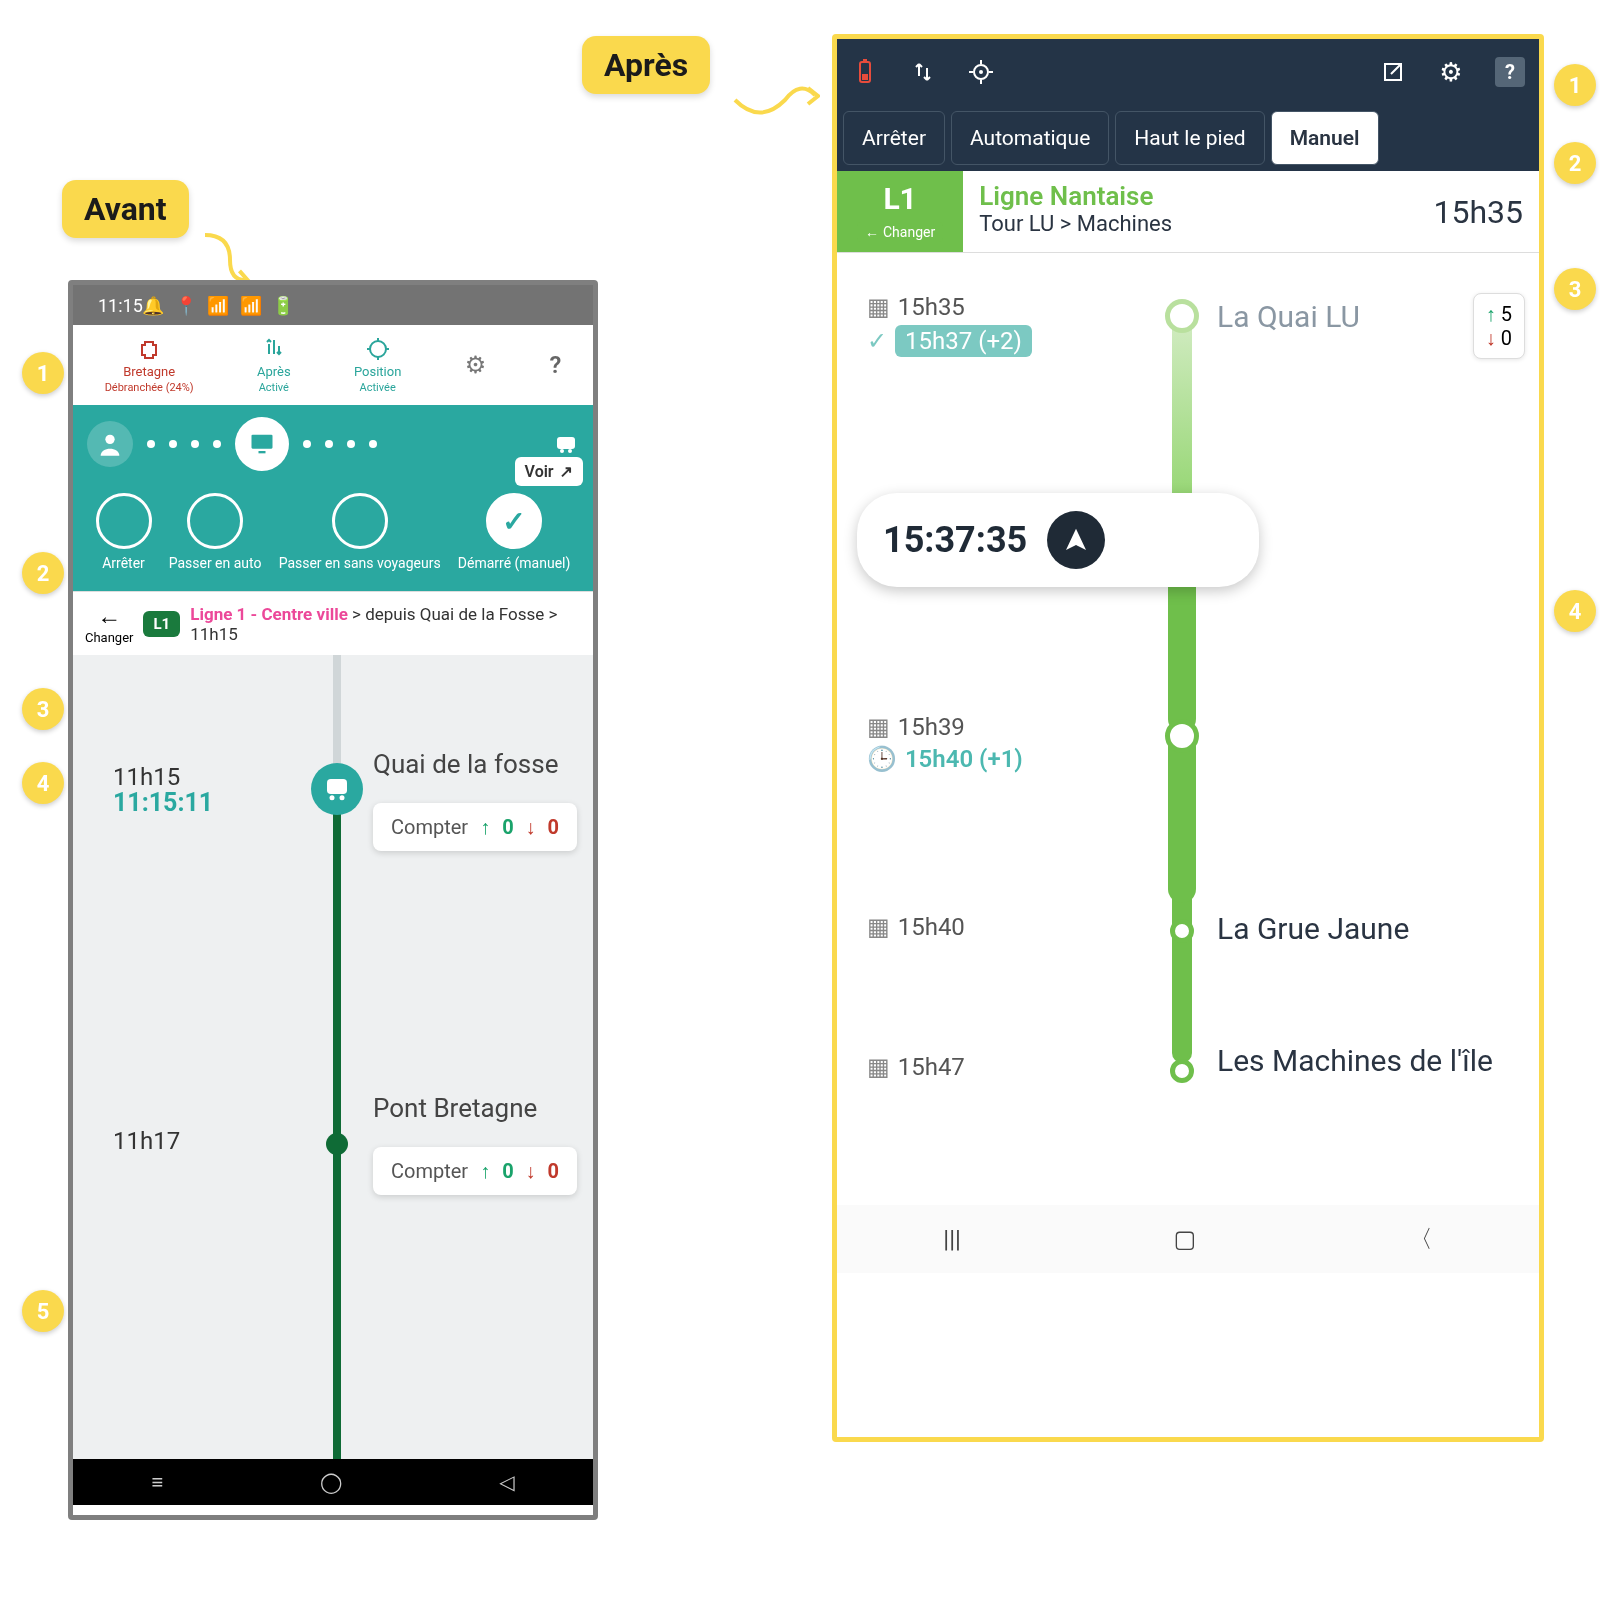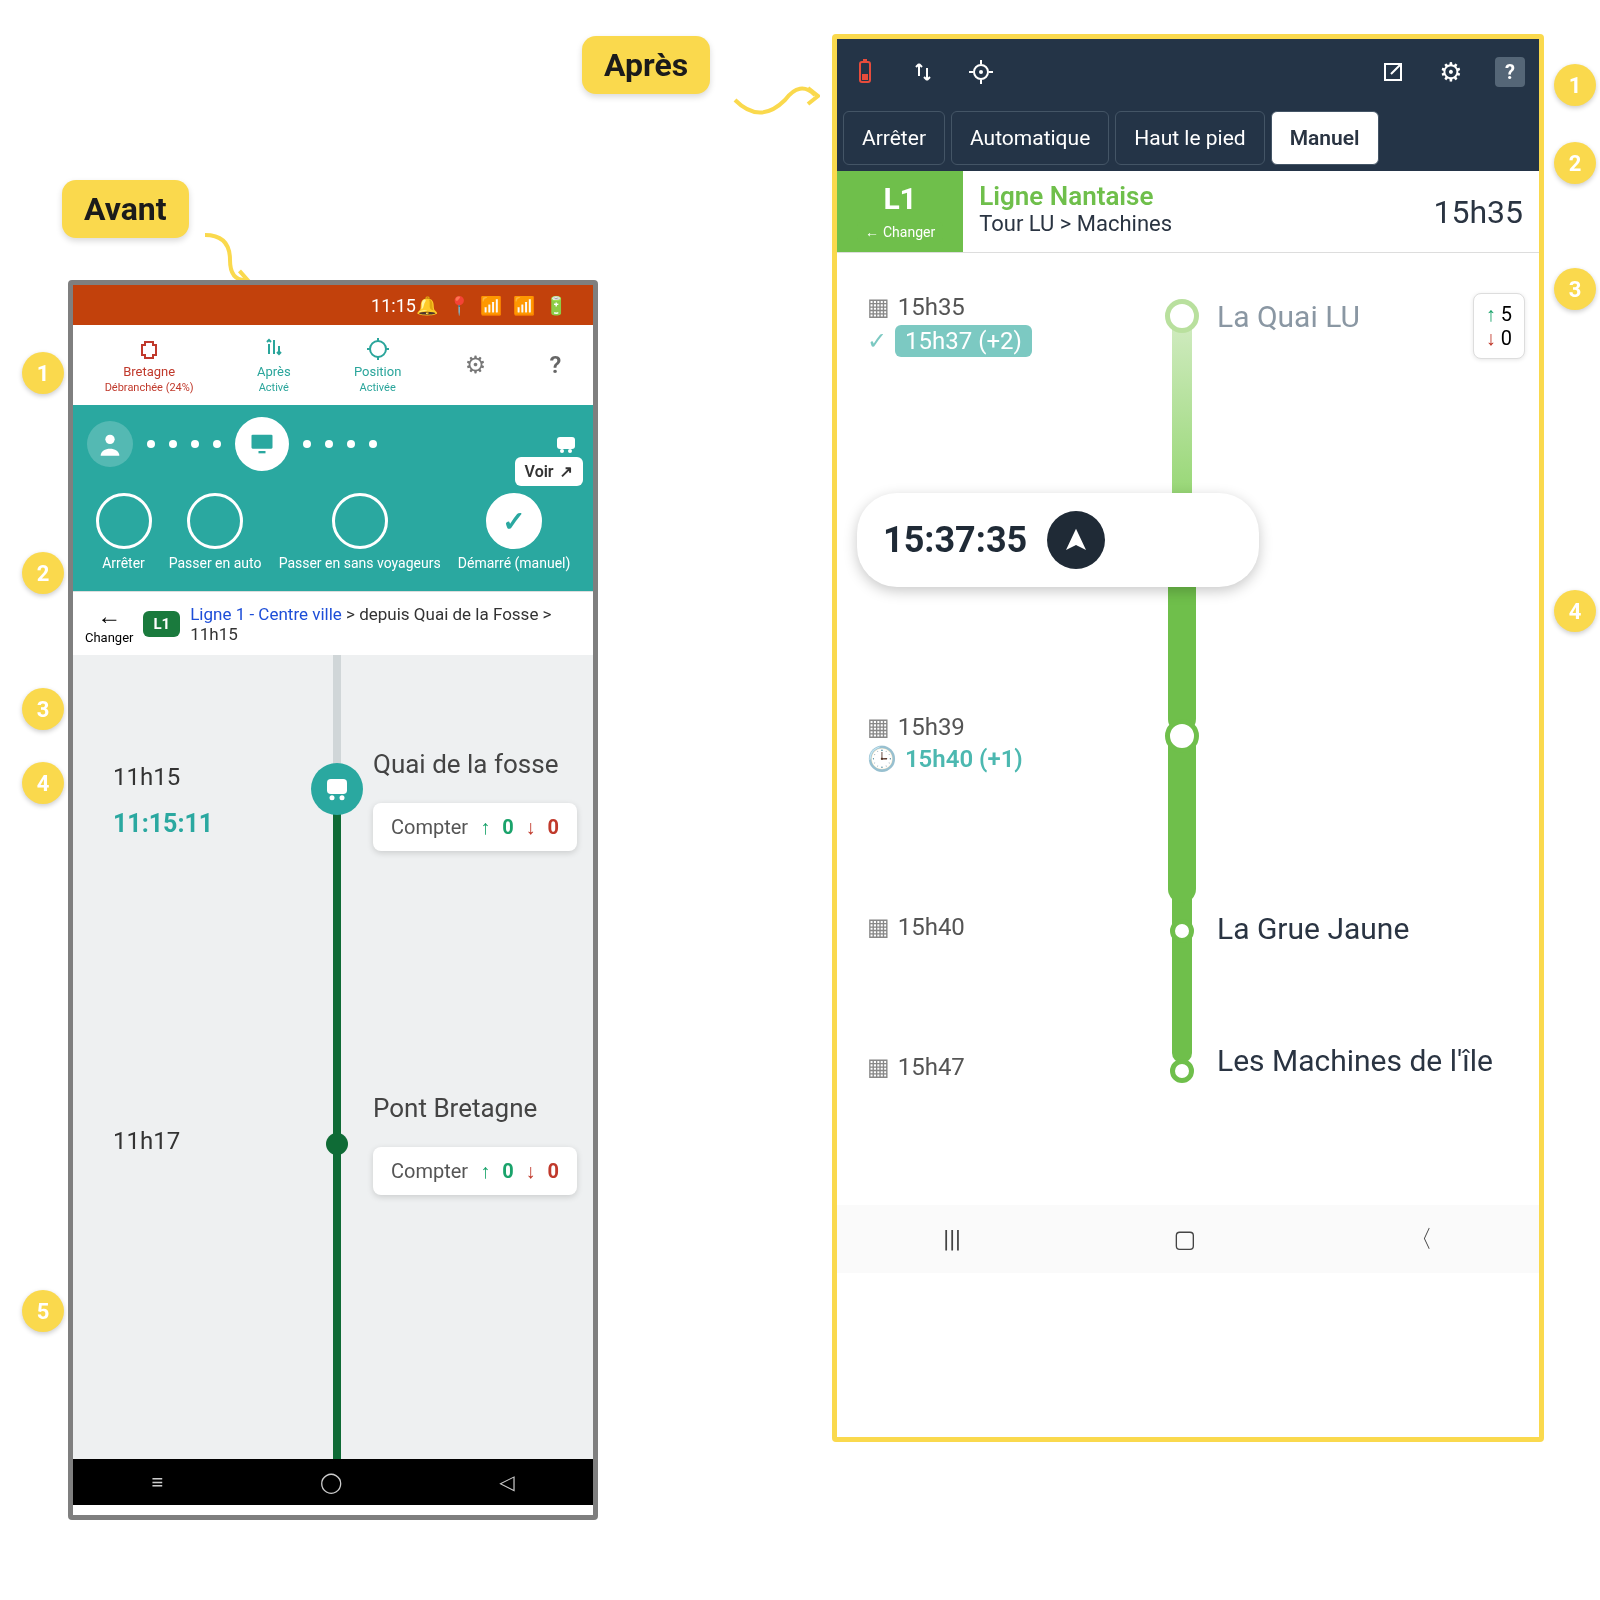--- a/index.html
+++ b/index.html
@@ -3,21 +3,21 @@
 <meta charset="utf-8">
 <style>
   * { box-sizing: border-box; margin: 0; padding: 0; }
   body { font-family: -apple-system, BlinkMacSystemFont, "Segoe UI", Roboto, sans-serif; background: #fff; width: 1600px; height: 1600px; position: relative; }
   
   .tag { position: absolute; background: #FAD94D; color: #1b1b1b; font-weight: 700; border-radius: 14px; box-shadow: 0 3px 6px rgba(0,0,0,.15); display:inline-block; padding:10px 22px; font-size:32px; }
   .badge { position:absolute; width:42px; height:42px; background:#FAD94D; border-radius:50%; color:#fff; font-weight:700; display:flex; align-items:center; justify-content:center; font-size:22px; box-shadow:0 2px 5px rgba(0,0,0,.2); }
   
   
   .phone-avant { position:absolute; left:68px; top:280px; width:530px; height:1240px; background:#fff; border:5px solid #7f7f7f; border-radius:4px; overflow:hidden; }
-  .av-statusbar { background:#c2410c; color:#fff; height:40px; display:flex; align-items:center; justify-content:flex-end; padding:0 25px; font-size:18px; }
+  .av-statusbar { background:#737373; color:#fff; height:40px; display:flex; align-items:center; justify-content:flex-start; padding:0 25px; font-size:18px; }
   .av-statusbar .right { display:flex; gap:10px; align-items:center; }
   .av-top { display:flex; height:80px; align-items:center; justify-content:space-around; font-size:13px; }
   .av-top .item { display:flex; flex-direction:column; align-items:center; gap:2px; }
   .av-top .battery svg path{stroke:#c0392b}
   .av-top .battery .lbl{color:#c0392b}
   .av-top .net svg path{stroke:#2aa59b}
   .av-top .net .lbl{color:#2aa59b}
   .av-top .pos svg circle, .av-top .pos svg line{stroke:#2aa59b}
   .av-top .pos .lbl{color:#2aa59b}
   .av-top .gear {color:#777;font-size:24px}
@@ -31,21 +31,21 @@
   .av-teal-row2 { display:flex; justify-content:space-around; margin-top:22px; }
   .av-circ {display:flex;flex-direction:column;align-items:center;gap:6px;font-size:14px;text-align:center}
   .av-circ .c {width:56px;height:56px;border:3px solid #fff;border-radius:50%;background:transparent}
   .av-circ.active .c {background:#fff;display:flex;align-items:center;justify-content:center}
   .av-circ.active .c::after{content:"✓";color:#2aa8a0;font-size:28px;font-weight:700}
   .av-line-header{display:flex;align-items:center;gap:10px;padding:10px 12px;border-top:1px solid #ddd}
   .av-line-header .back{font-size:24px;font-weight:700}
   .av-line-header .back-wrap{display:flex;flex-direction:column;align-items:center;font-size:13px}
   .av-L1{background:#1a7a3d;color:#fff;font-weight:700;padding:4px 10px;border-radius:6px;font-size:15px}
   .av-line-text{font-size:17px;color:#333}
-  .av-line-text .green{color:#1d4ed8;font-weight:400}
+  .av-line-text .green{color:#ec4899;font-weight:700}
   .av-body{background:#eef0f1;flex:1;position:relative;height:850px}
   .av-track{position:absolute;left:260px;top:0;width:8px;height:100%;background:#0f6b36}
   .av-track.light{background:#d0d6d8;height:130px;top:0}
   .av-stop-dot{position:absolute;left:253px;width:22px;height:22px;border-radius:50%;background:#0f6b36}
   .av-bus-dot{position:absolute;left:238px;width:52px;height:52px;border-radius:50%;background:#2aa8a0;display:flex;align-items:center;justify-content:center}
   .av-bus-dot svg{width:30px;height:30px}
   .av-time{position:absolute;left:40px;font-size:24px;color:#333}
   .av-time.live{color:#2aa8a0;font-weight:700;font-size:25px}
   .av-stopname{position:absolute;left:300px;font-size:26px;color:#444}
   .av-counter{position:absolute;left:300px;background:#fff;border-radius:8px;box-shadow:0 2px 6px rgba(0,0,0,.15);padding:12px 18px;font-size:20px;color:#555;display:flex;align-items:center;gap:12px}
@@ -216,21 +216,21 @@
     </div>
     <span class="av-L1">L1</span>
     <span class="av-line-text"><span class="green">Ligne 1 - Centre ville</span><span> &gt; depuis Quai de la Fosse &gt; 11h15</span></span>
   </div>
 
   <div class="av-body">
     <div class="av-track light" style="left:260px"></div>
     <div class="av-track" style="top:130px;height:720px"></div>
 
     <span class="av-time" style="top:108px">11h15</span>
-    <span class="av-time live" style="top:154px">11:15:11</span>
+    <span class="av-time live" style="top:133px">11:15:11</span>
     <div class="av-bus-dot" style="top:108px">
         <svg viewBox="0 0 24 24">
           <rect x="4" y="4" width="16" height="12" rx="3" fill="#fff"></rect>
           <circle cx="8" cy="19" r="2" fill="#fff"></circle>
           <circle cx="16" cy="19" r="2" fill="#fff"></circle>
         </svg>
       </div>
     <span class="av-stopname" style="top:94px">Quai de la fosse</span>
     <div class="av-counter" style="top:148px">
       <span>Compter</span>

